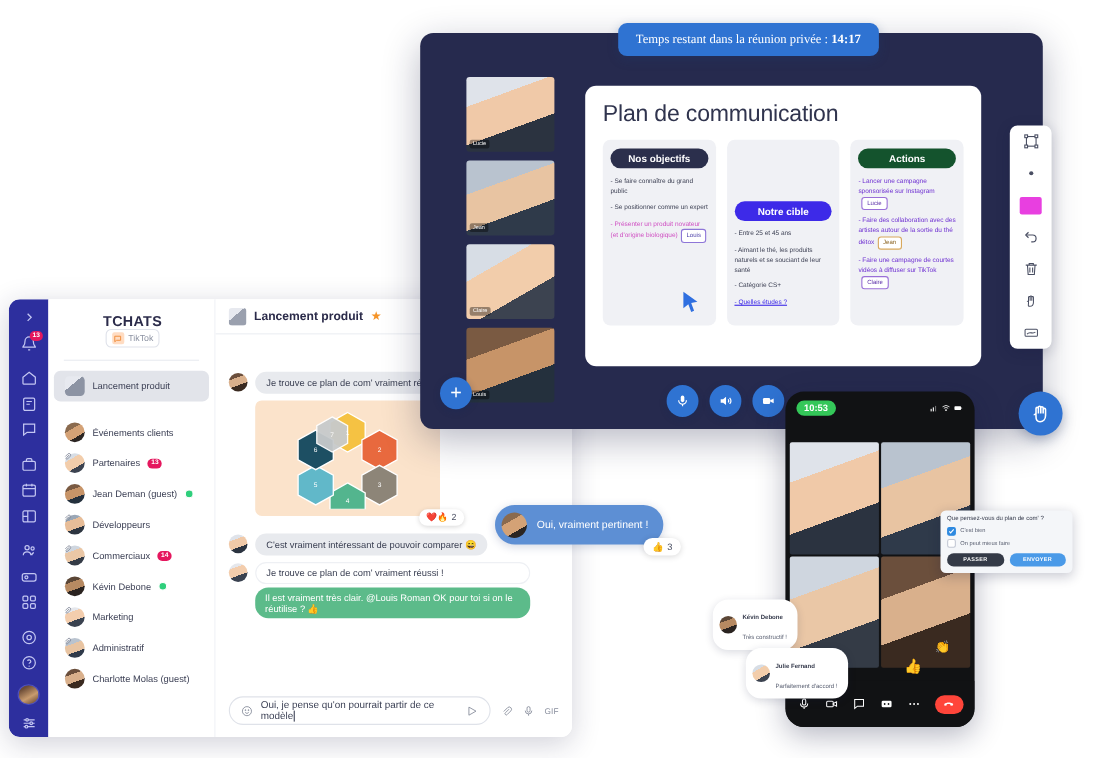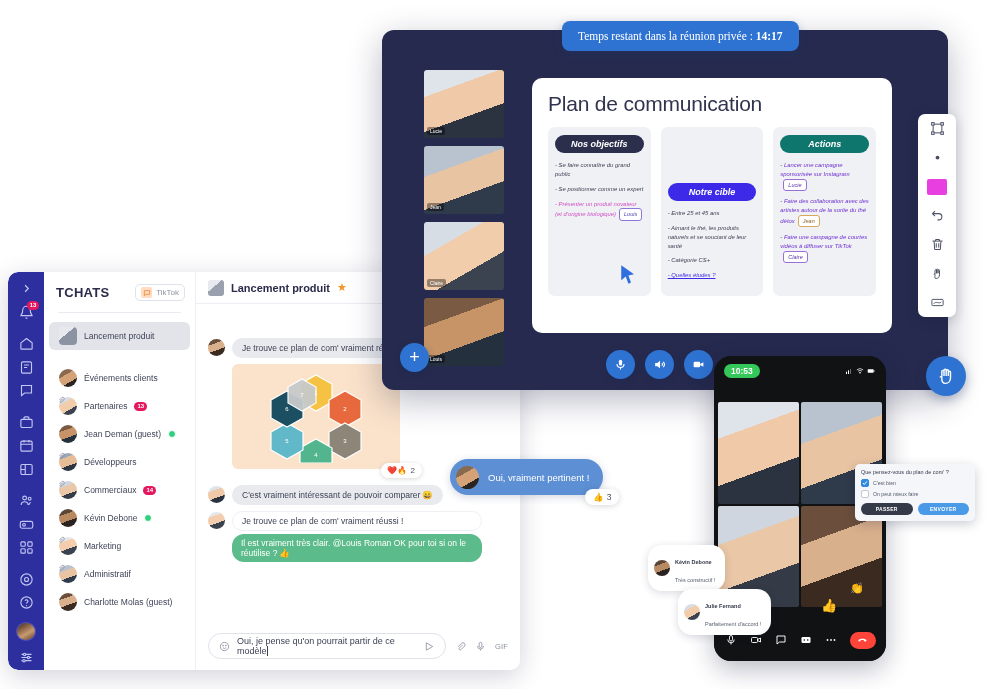--- a/index.html
+++ b/index.html
@@ -48,20 +48,21 @@
   }
 
   .chat-list {
     width: 152px; background:#fff; padding: 10px 0 0 0;
     display:flex; flex-direction:column;
     border-right: 1px solid #eceef3;
   }
   .chat-list-head {
     display:flex; align-items:center; justify-content: space-between;
     padding: 2px 10px 0 12px;
+    flex-direction: column;
   }
   .chat-list-title { font-size: 13px; font-weight: bold; color:#2b2b4a; letter-spacing:.3px; }
   .add-btn {
     display:flex; align-items:center; gap:4px;
     border:1px solid #dfe2ea; border-radius:5px;
     padding: 2px 5px; background:#fff;
   }
   .add-ico {
     width:11px; height:11px; border-radius:2px;
     background:#ffdcc2; display:flex; align-items:center; justify-content:center;
@@ -160,28 +161,28 @@
   .tile-name {
     position:absolute; left:3px; bottom:3px; font-size:5px; color:#fff;
     background:rgba(0,0,0,.38); padding:1px 3px; border-radius:2px;
   }
   .board {
     position:absolute; left:150px; top:48px; width:360px; height:255px;
     background:#fff; border-radius:10px; padding: 14px 16px;
   }
   .board-title { font-size:21px; color:#30344e; font-weight:normal; letter-spacing:-.2px; }
   .cols { display:flex; gap:10px; margin-top:11px; }
-  .col { flex:1; background:#f0f1f5; border-radius:7px; padding: 8px 7px 10px 7px; min-height:160px; position:relative;font-style:italic;}
+  .col { flex:1; background:#f0f1f5; border-radius:7px; padding: 8px 7px 10px 7px; min-height:160px; position:relative;}
   .pill {
     display:block; text-align:center; color:#fff; font-weight:bold;
     font-size:9px; border-radius:11px; padding: 4px 0; margin-bottom: 8px;
   }
   .pill.dark { background:#2b2f4c; }
   .pill.blue { background:#3d2ae8;margin-top:48px; }
-  .pill.purple { background:#0f766e; }
+  .pill.purple { background:#14532d; }
   .li { font-size:5.9px; color:#3b3f52; line-height:1.5; margin-bottom:6px; }
   .li.pink { color:#cf4ec2; }
   .li.blue { color:#3d2ae8; text-decoration: underline; }
   .li.violet { color:#6d2fd1; }
   .tag {
     display:inline-block; border:1px solid #8e76d8; color:#4b3fa8; background:#fff;
     border-radius:3px; font-size:5.5px; padding: 1px 4px; margin-left: 3px;
   }
   .tag.orange { border-color:#d8a85c; color:#8a6320; }
   .tag.purple { border-color:#9a6fd8; color:#5b2fa8; }

